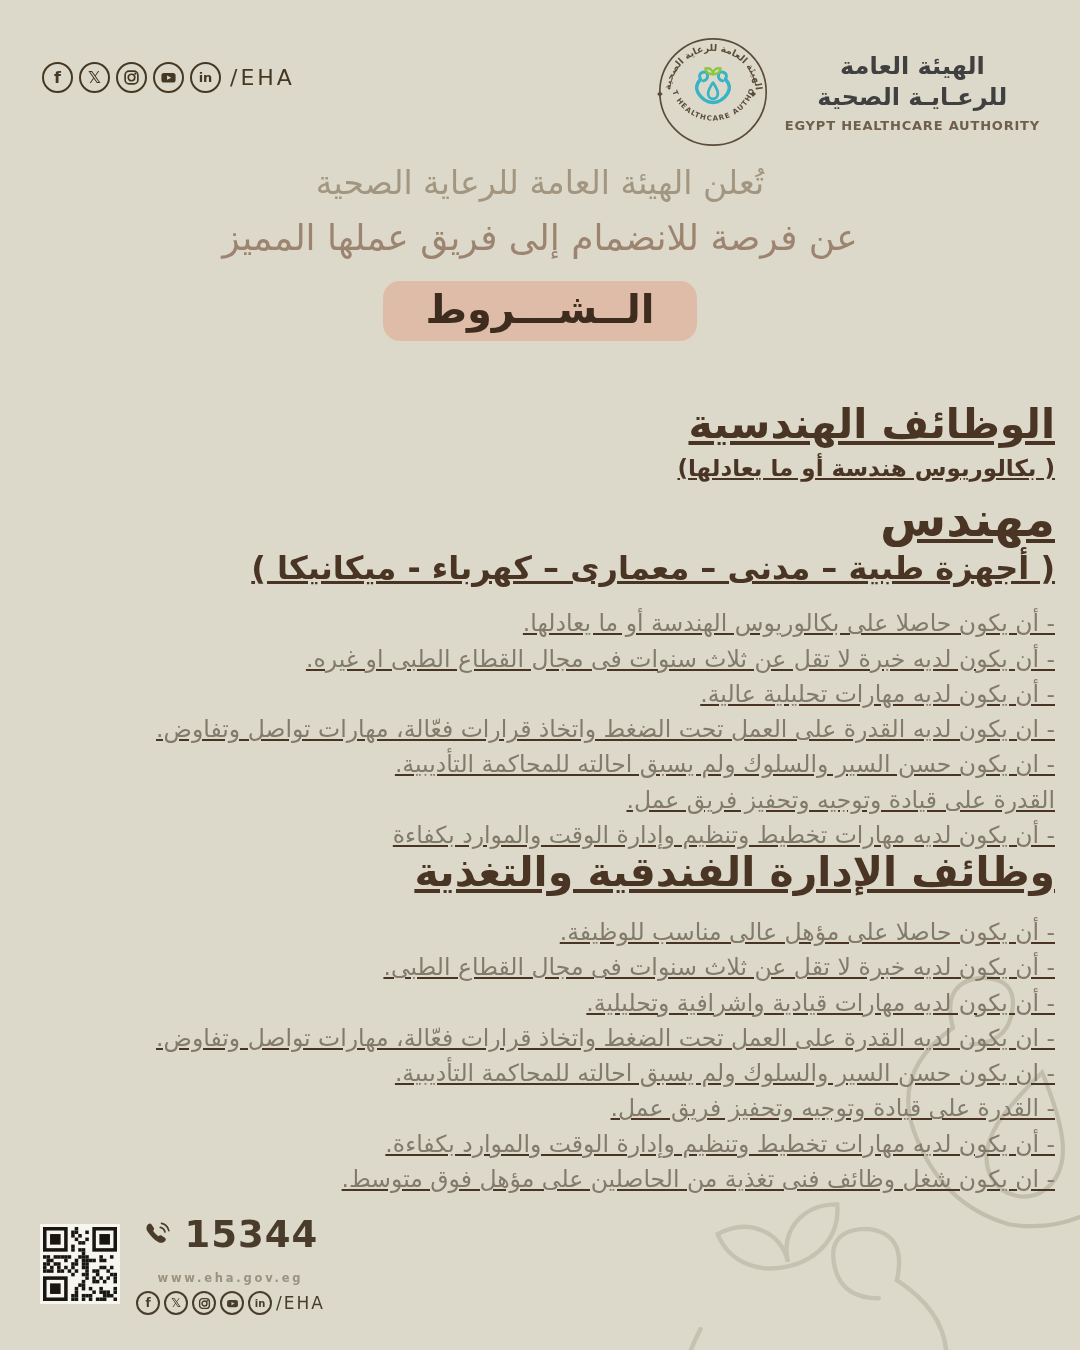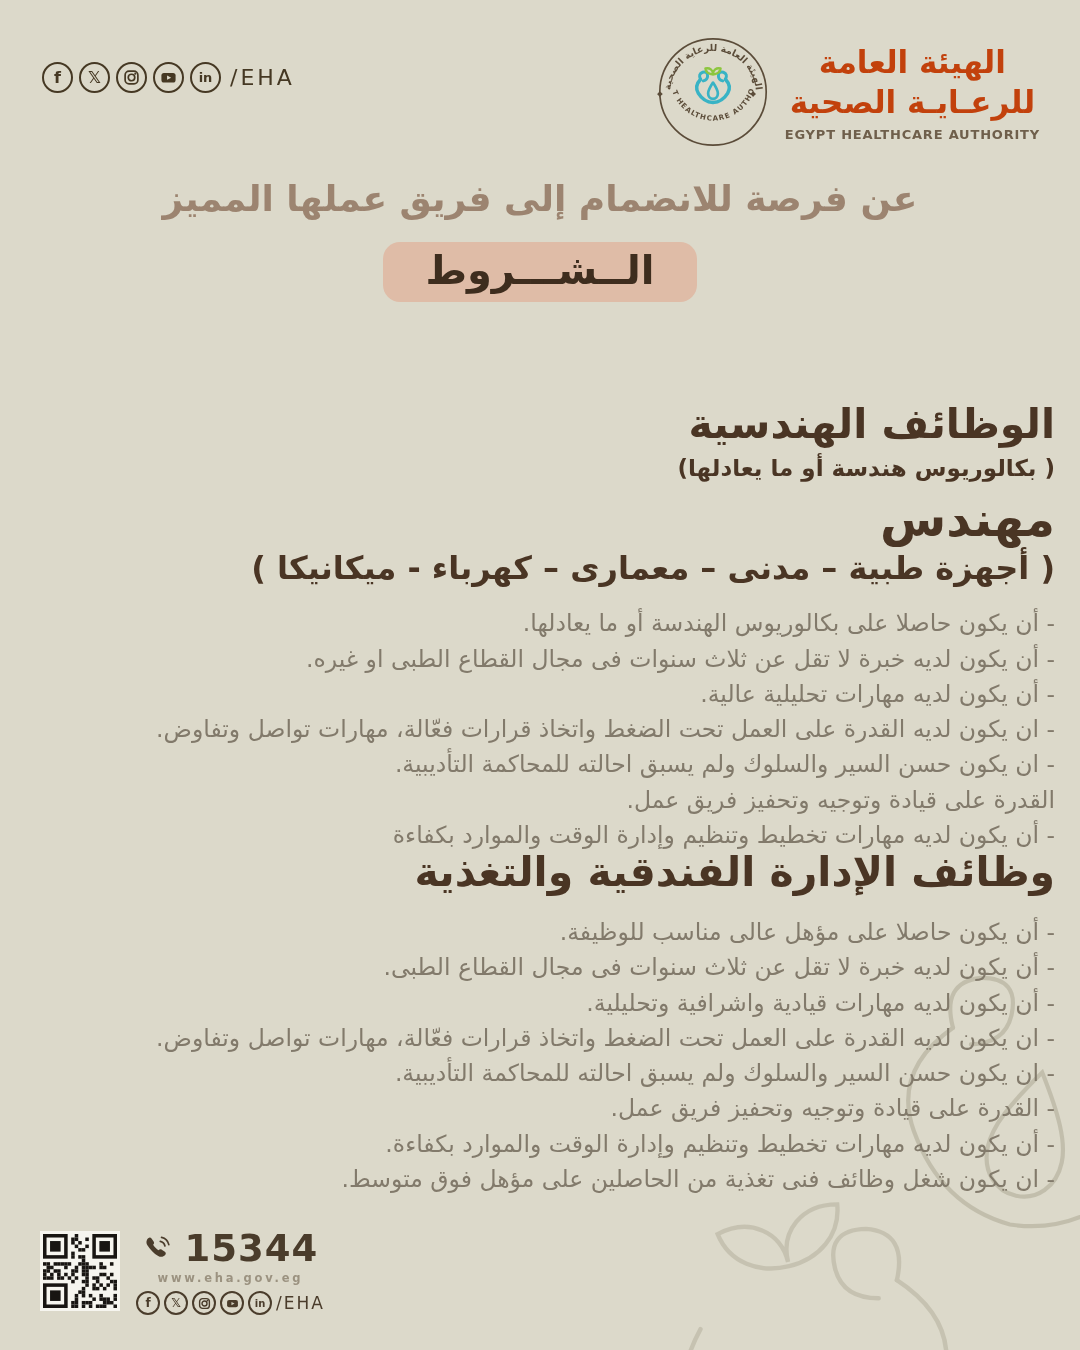--- a/index.html
+++ b/index.html
@@ -21,57 +21,57 @@
   .social-row { display:flex; align-items:center; gap:6px; color:var(--icon-dark); }
   .social-row.top { position:absolute; top:62px; left:42px; }
   .sicon { box-sizing:border-box; border-radius:50%; display:flex; align-items:center; justify-content:center;
            border:2.4px solid var(--icon-dark); font-weight:bold; }
   .social-row.top .sicon  { width:31px; height:31px; font-size:16px; }
   .social-row.top .handle { font-size:22px; letter-spacing:3px; font-weight:500; margin-left:3px; }
   .sicon svg { display:block; }
 
   .brand { position:absolute; top:36px; right:40px; display:flex; align-items:center; gap:16px; direction:rtl; }
   .brand-text { text-align:center; }
-  .brand-ar { font-size:31px; font-weight:bold; color:#c2410c; line-height:1.3; letter-spacing:0; }
+  .brand-ar { font-size:24px; font-weight:bold; color:#404040; line-height:1.3; letter-spacing:0; }
   .brand-en { margin-top:5px; font-size:13px; font-weight:bold; color:#6f5f4b; letter-spacing:.8px; }
   .seal { width:112px; height:112px; }
   .seal .ink { fill:var(--seal-ink); }
   .seal .ring { fill:none; stroke:var(--seal-ink); stroke-width:1.8; }
   .seal-arc-ar { font-size:10px; font-weight:bold; }
   .seal-arc-en { font-size:7.6px; font-weight:bold; letter-spacing:1.2px; }
 
   .t-teal  { stroke:var(--brand-teal);  fill:none; stroke-linecap:round; stroke-linejoin:round; }
   .t-green { stroke:var(--brand-green); fill:none; stroke-linecap:round; stroke-linejoin:round; }
 
   
   .hero { position:absolute; top:163px; left:0; right:0; text-align:center; direction:rtl; }
   .hero-line1 { font-size:33px; color:var(--hero-light); font-weight:500; }
-  .hero-line2 { margin-top:15px; font-size:36px; color:var(--hero-bold); font-weight:bold; }
+  .hero-line2 { margin-top:15px; font-size:36px; color:var(--hero-bold); font-weight:normal; }
   .badge { display:inline-block; margin-top:23px; background:var(--badge-bg); color:var(--badge-text);
            font-size:40px; font-weight:bold; padding:5px 42px 9px; border-radius:17px; }
 
   
-  .jobs { position:absolute; left:25px; right:25px; direction:rtl; text-align:right; color:var(--heading-dark); }
+  .jobs { position:absolute; left:25px; right:25px; direction:rtl; text-align:right; color:var(--heading-dark);text-decoration:underline; }
   .sec1 { top:402px; }
   .sec2 { top:850px; }
   .sec-title { font-size:41px; font-weight:bold; line-height:1.12; }
   .sec-sub   { margin-top:7px; font-size:23px; font-weight:bold; }
   .job-name  { margin-top:13px; font-size:48px; font-weight:bold; line-height:1.05; }
   .job-detail{ margin-top:5px; font-size:32px; font-weight:bold; }
   .req-list  { margin:19px 0 0; padding:0; list-style:none; }
   .req-list li { font-size:23.5px; line-height:35.3px; color:var(--body-text); font-weight:500; }
 
   
   .footer { position:absolute; left:40px; bottom:35px; display:flex; align-items:center; gap:16px; }
   .qr-box { background:#f6f5ef; padding:3px; width:74px; height:74px; }
   .qr-box svg { display:block; width:74px; height:74px; }
   .contact { display:flex; flex-direction:column; align-items:center; }
   .phone-row { display:flex; align-items:center; gap:15px; color:var(--footer-brown); }
   .phone-number { font-size:37px; font-weight:bold; letter-spacing:1px; }
-  .site-url { margin-top:1px; font-size:11.5px; font-weight:bold; letter-spacing:2.8px; color:var(--url-gray); }
+  .site-url { margin-top:15px; font-size:11.5px; font-weight:bold; letter-spacing:2.8px; color:var(--url-gray); }
   .social-row.bottom { margin-top:6px; color:var(--footer-brown); gap:4px; }
   .social-row.bottom .sicon { width:24px; height:24px; border-width:2px; font-size:12px; border-color:var(--footer-brown); }
   .social-row.bottom .handle { font-size:17px; letter-spacing:2px; font-weight:500; }
 </style>
 </head>
 <body>
 
 <div class="poster">
 
   <svg class="watermark" viewBox="0 0 300 300" aria-hidden="true">
@@ -128,20 +128,21 @@
         <path class="t-teal" stroke-width="6.5" d="M27 30 Q15 43 23 56 Q33 72 50 73 Q67 72 77 56 Q85 43 73 30"></path>
         <path class="t-teal" stroke-width="5.5" d="M27 30 Q22 20 31 17 Q40 15 40 24 Q40 31 32 33"></path>
         <path class="t-teal" stroke-width="5.5" d="M73 30 Q78 20 69 17 Q60 15 60 24 Q60 31 68 33"></path>
         <path class="t-teal" stroke-width="5" d="M50 36 C44 45 41 51 41 56 C41 62 45 66 50 66 C55 66 59 62 59 56 C59 51 56 45 50 36 Z"></path>
         <path class="t-green" stroke-width="4.5" d="M50 21 C43 21 37 17 36 10 C44 8 50 13 50 20 C50 13 56 8 64 10 C63 17 57 21 50 21 Z"></path>
       </g>
     </svg>
   </div>
 
   <section class="hero">
+    <div class="hero-line1">تُعلن الهيئة العامة للرعاية الصحية</div>
     <div class="hero-line2">عن فرصة للانضمام إلى فريق عملها المميز</div>
     <div><span class="badge">الــشـــروط</span></div>
   </section>
 
   <section class="jobs sec1">
     <div class="sec-title">الوظائف الهندسية</div>
     <div class="sec-sub">( بكالوريوس هندسة أو ما يعادلها)</div>
     <div class="job-name">مهندس</div>
     <div class="job-detail">( أجهزة طبية – مدنى – معمارى – كهرباء - ميكانيكا )</div>
     <ul class="req-list">

